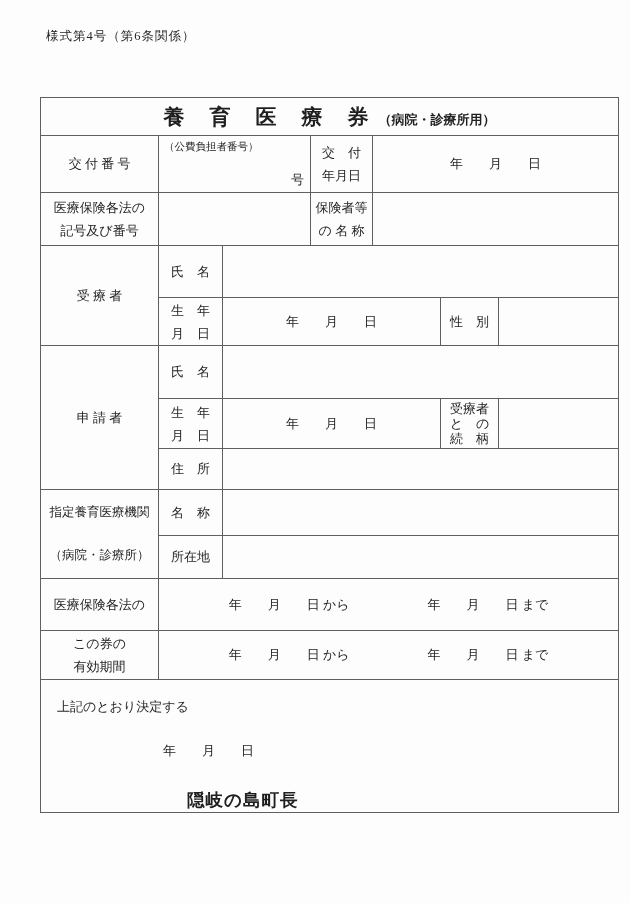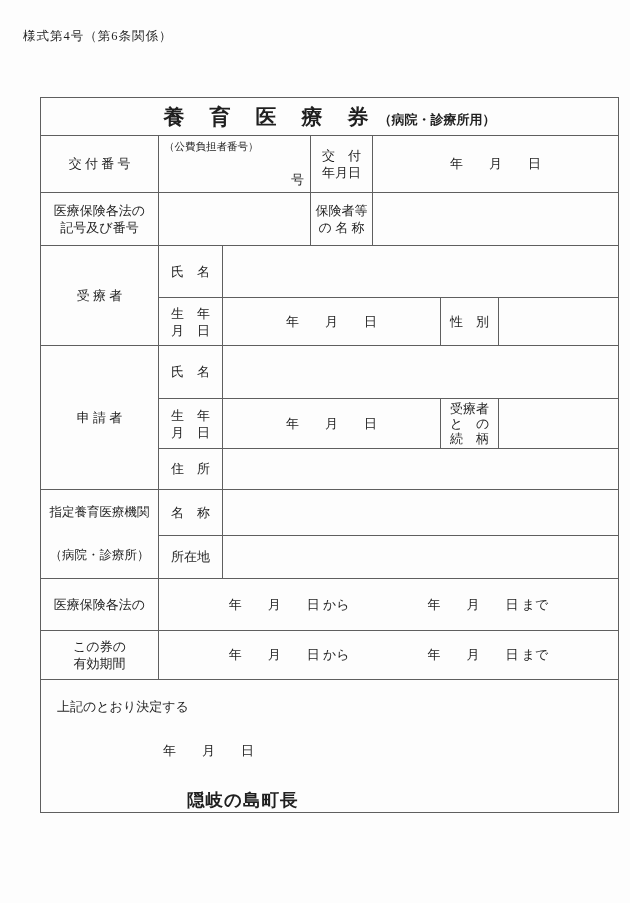--- a/index.html
+++ b/index.html
@@ -5,41 +5,41 @@
   * { margin: 0; padding: 0; box-sizing: border-box; }
   html,body { width: 630px; height: 903px; }
   body {
     position: relative;
     background: #fdfdfd;
     font-family: "Liberation Serif", "DejaVu Serif", serif;
     color: #1f1f1f;
   }
   .form-note {
     position: absolute;
-    left: 23px; top: 28px;
+    left: 46px; top: 28px;
     font-size: 12.5px;
     letter-spacing: 1px;
   }
   table.form {
     position: absolute;
     left: 40px; top: 97px;
     width: 578px;
     border-collapse: collapse;
     table-layout: fixed;
     background: #fdfdfd;
   }
   table.form td {
     border: 1px solid #5f5f5f;
     font-size: 13px;
     vertical-align: middle;
     padding: 0;
     overflow: hidden;
   }
   .c { text-align: center; }
-  .pre { white-space: pre-line; line-height: 17px; }
+  .pre { white-space: pre-line; line-height: 23px; }
   .title-cell { height: 38px; text-align: center; }
   .title-main { font-size: 21px; font-weight: bold; letter-spacing: 2px; }
   .title-sub { font-size: 13px; font-weight: bold; margin-left: 8px; margin-top: 22px; }
   .payer-cell-inner {
     display: flex; flex-direction: column; justify-content: space-between;
     height: 55px; padding: 3px 6px 3px 5px;
   }
   .payer-note { font-size: 10.5px; align-self: flex-start; }
   .payer-unit { font-size: 13px; align-self: flex-end; }
   .relation-label { font-size: 12px; line-height: 15px; white-space: pre-line; margin-left: 36px; }

